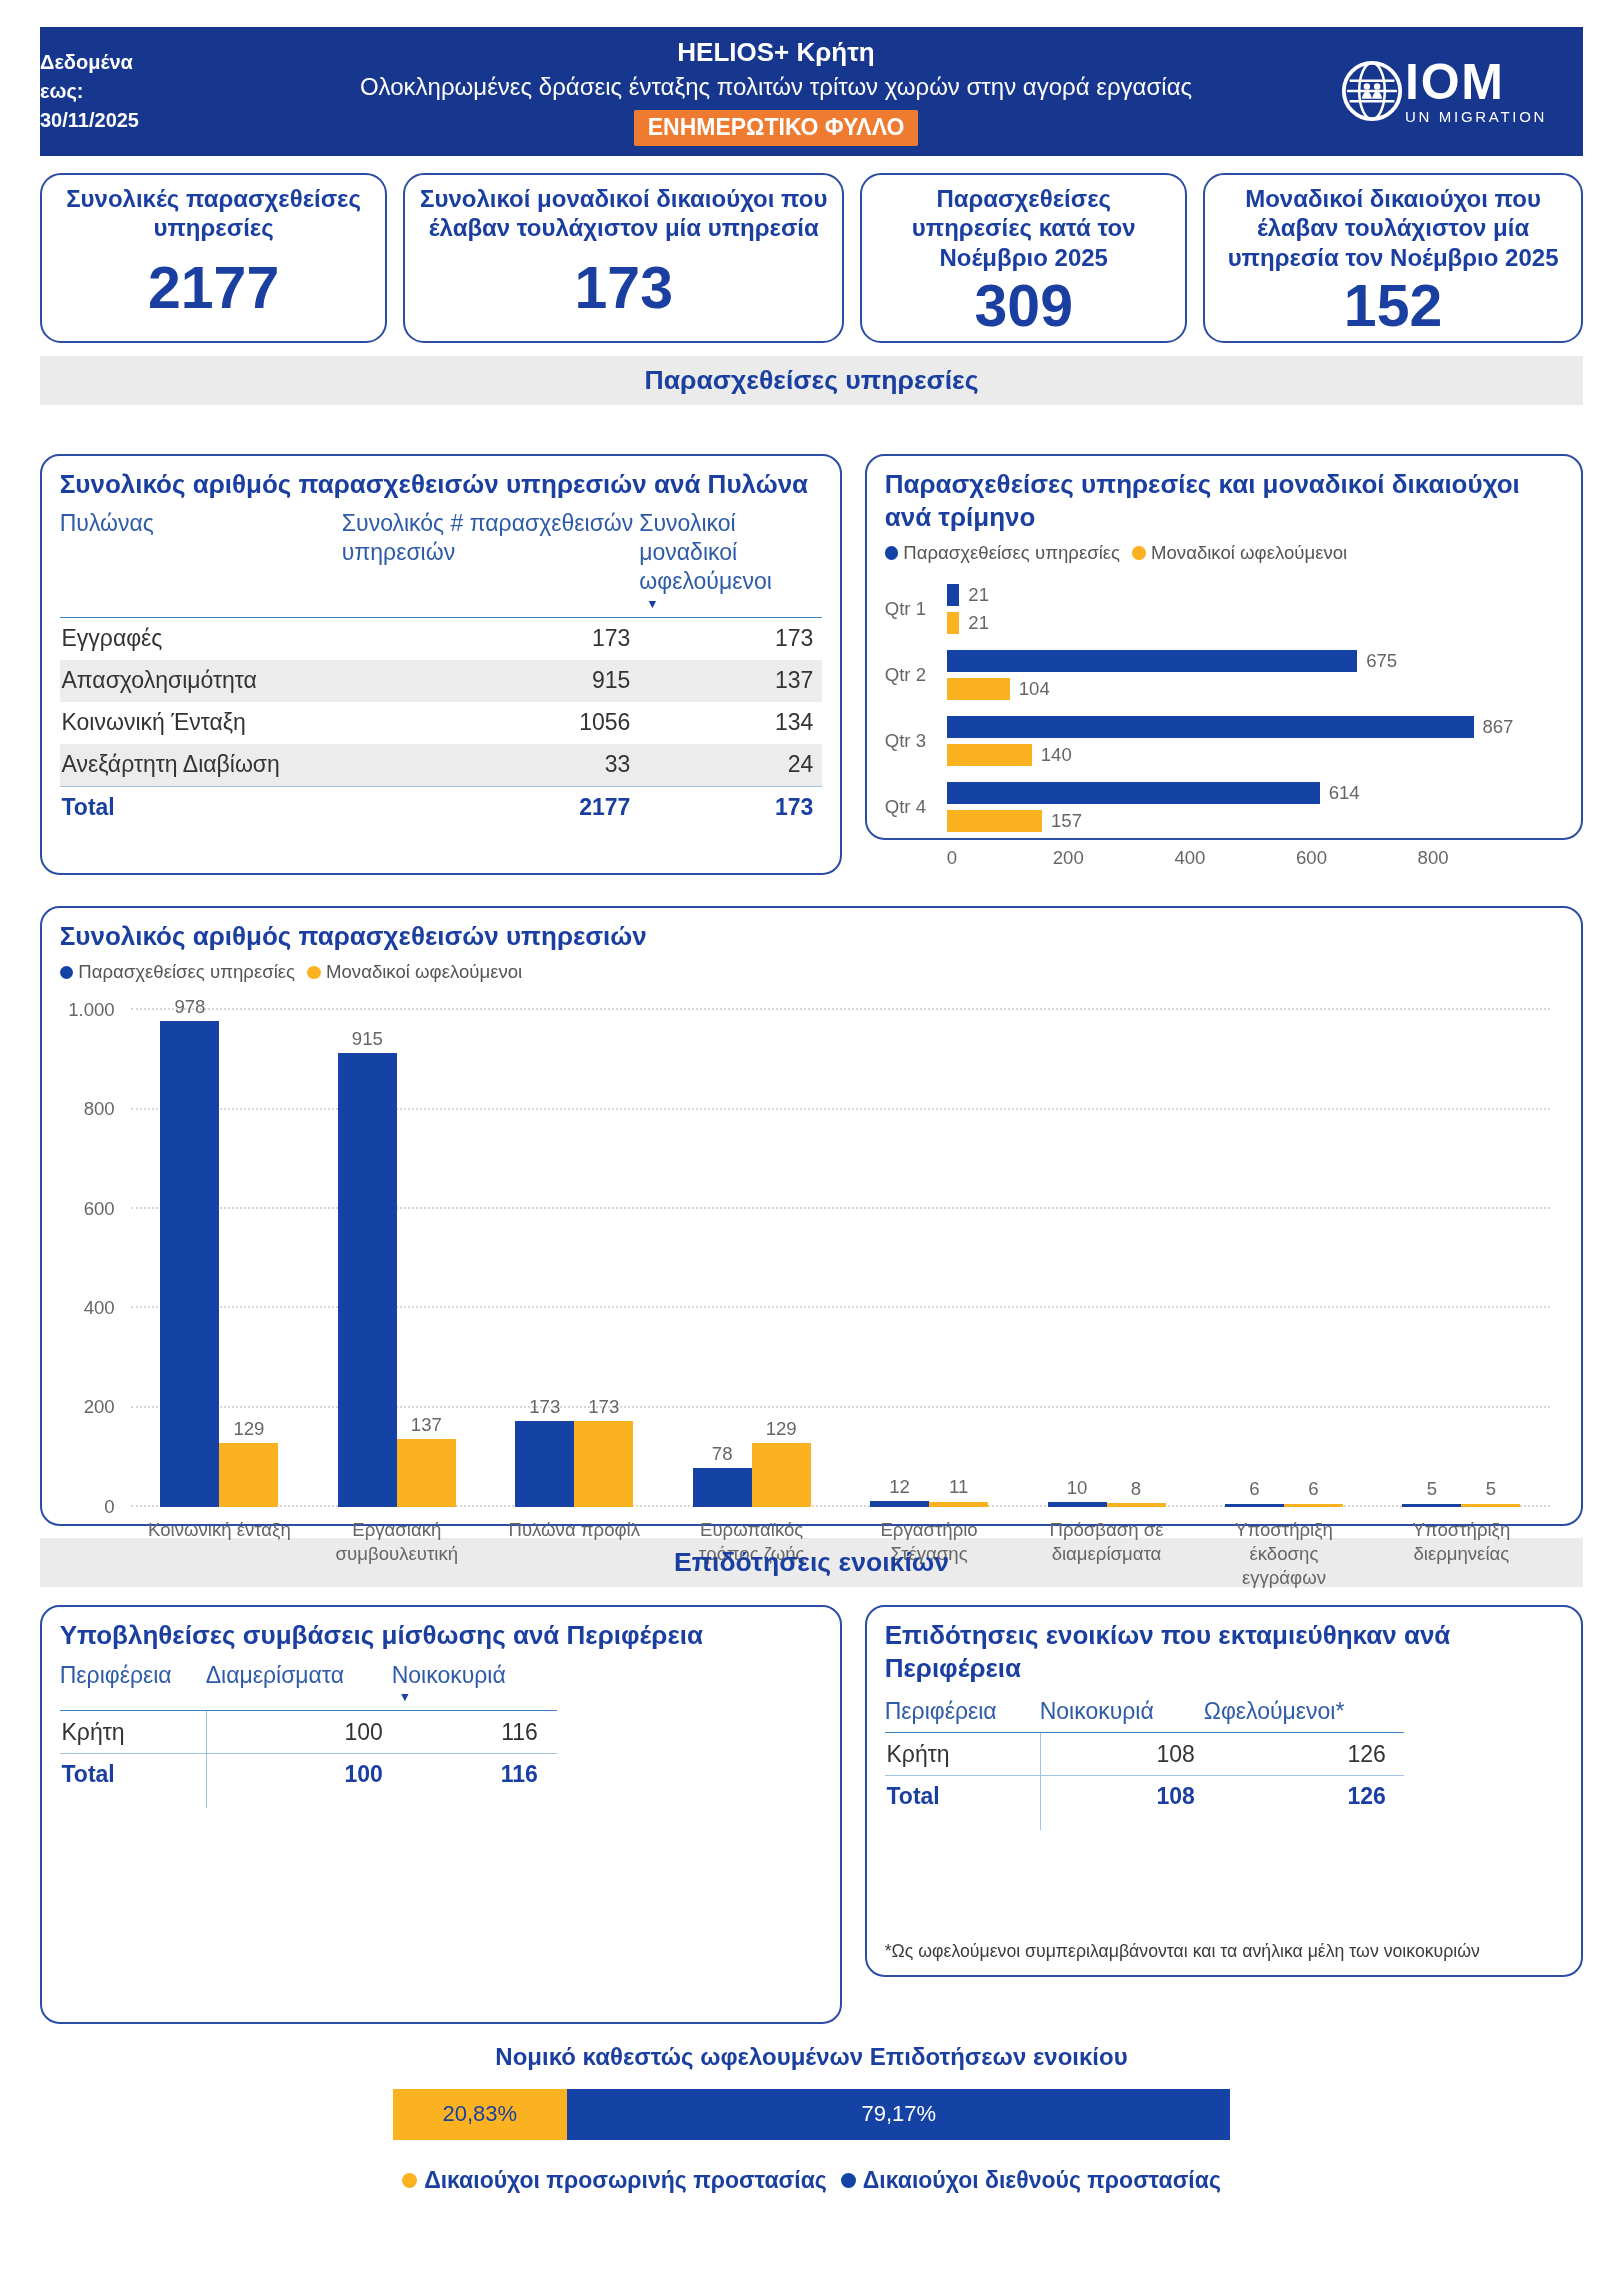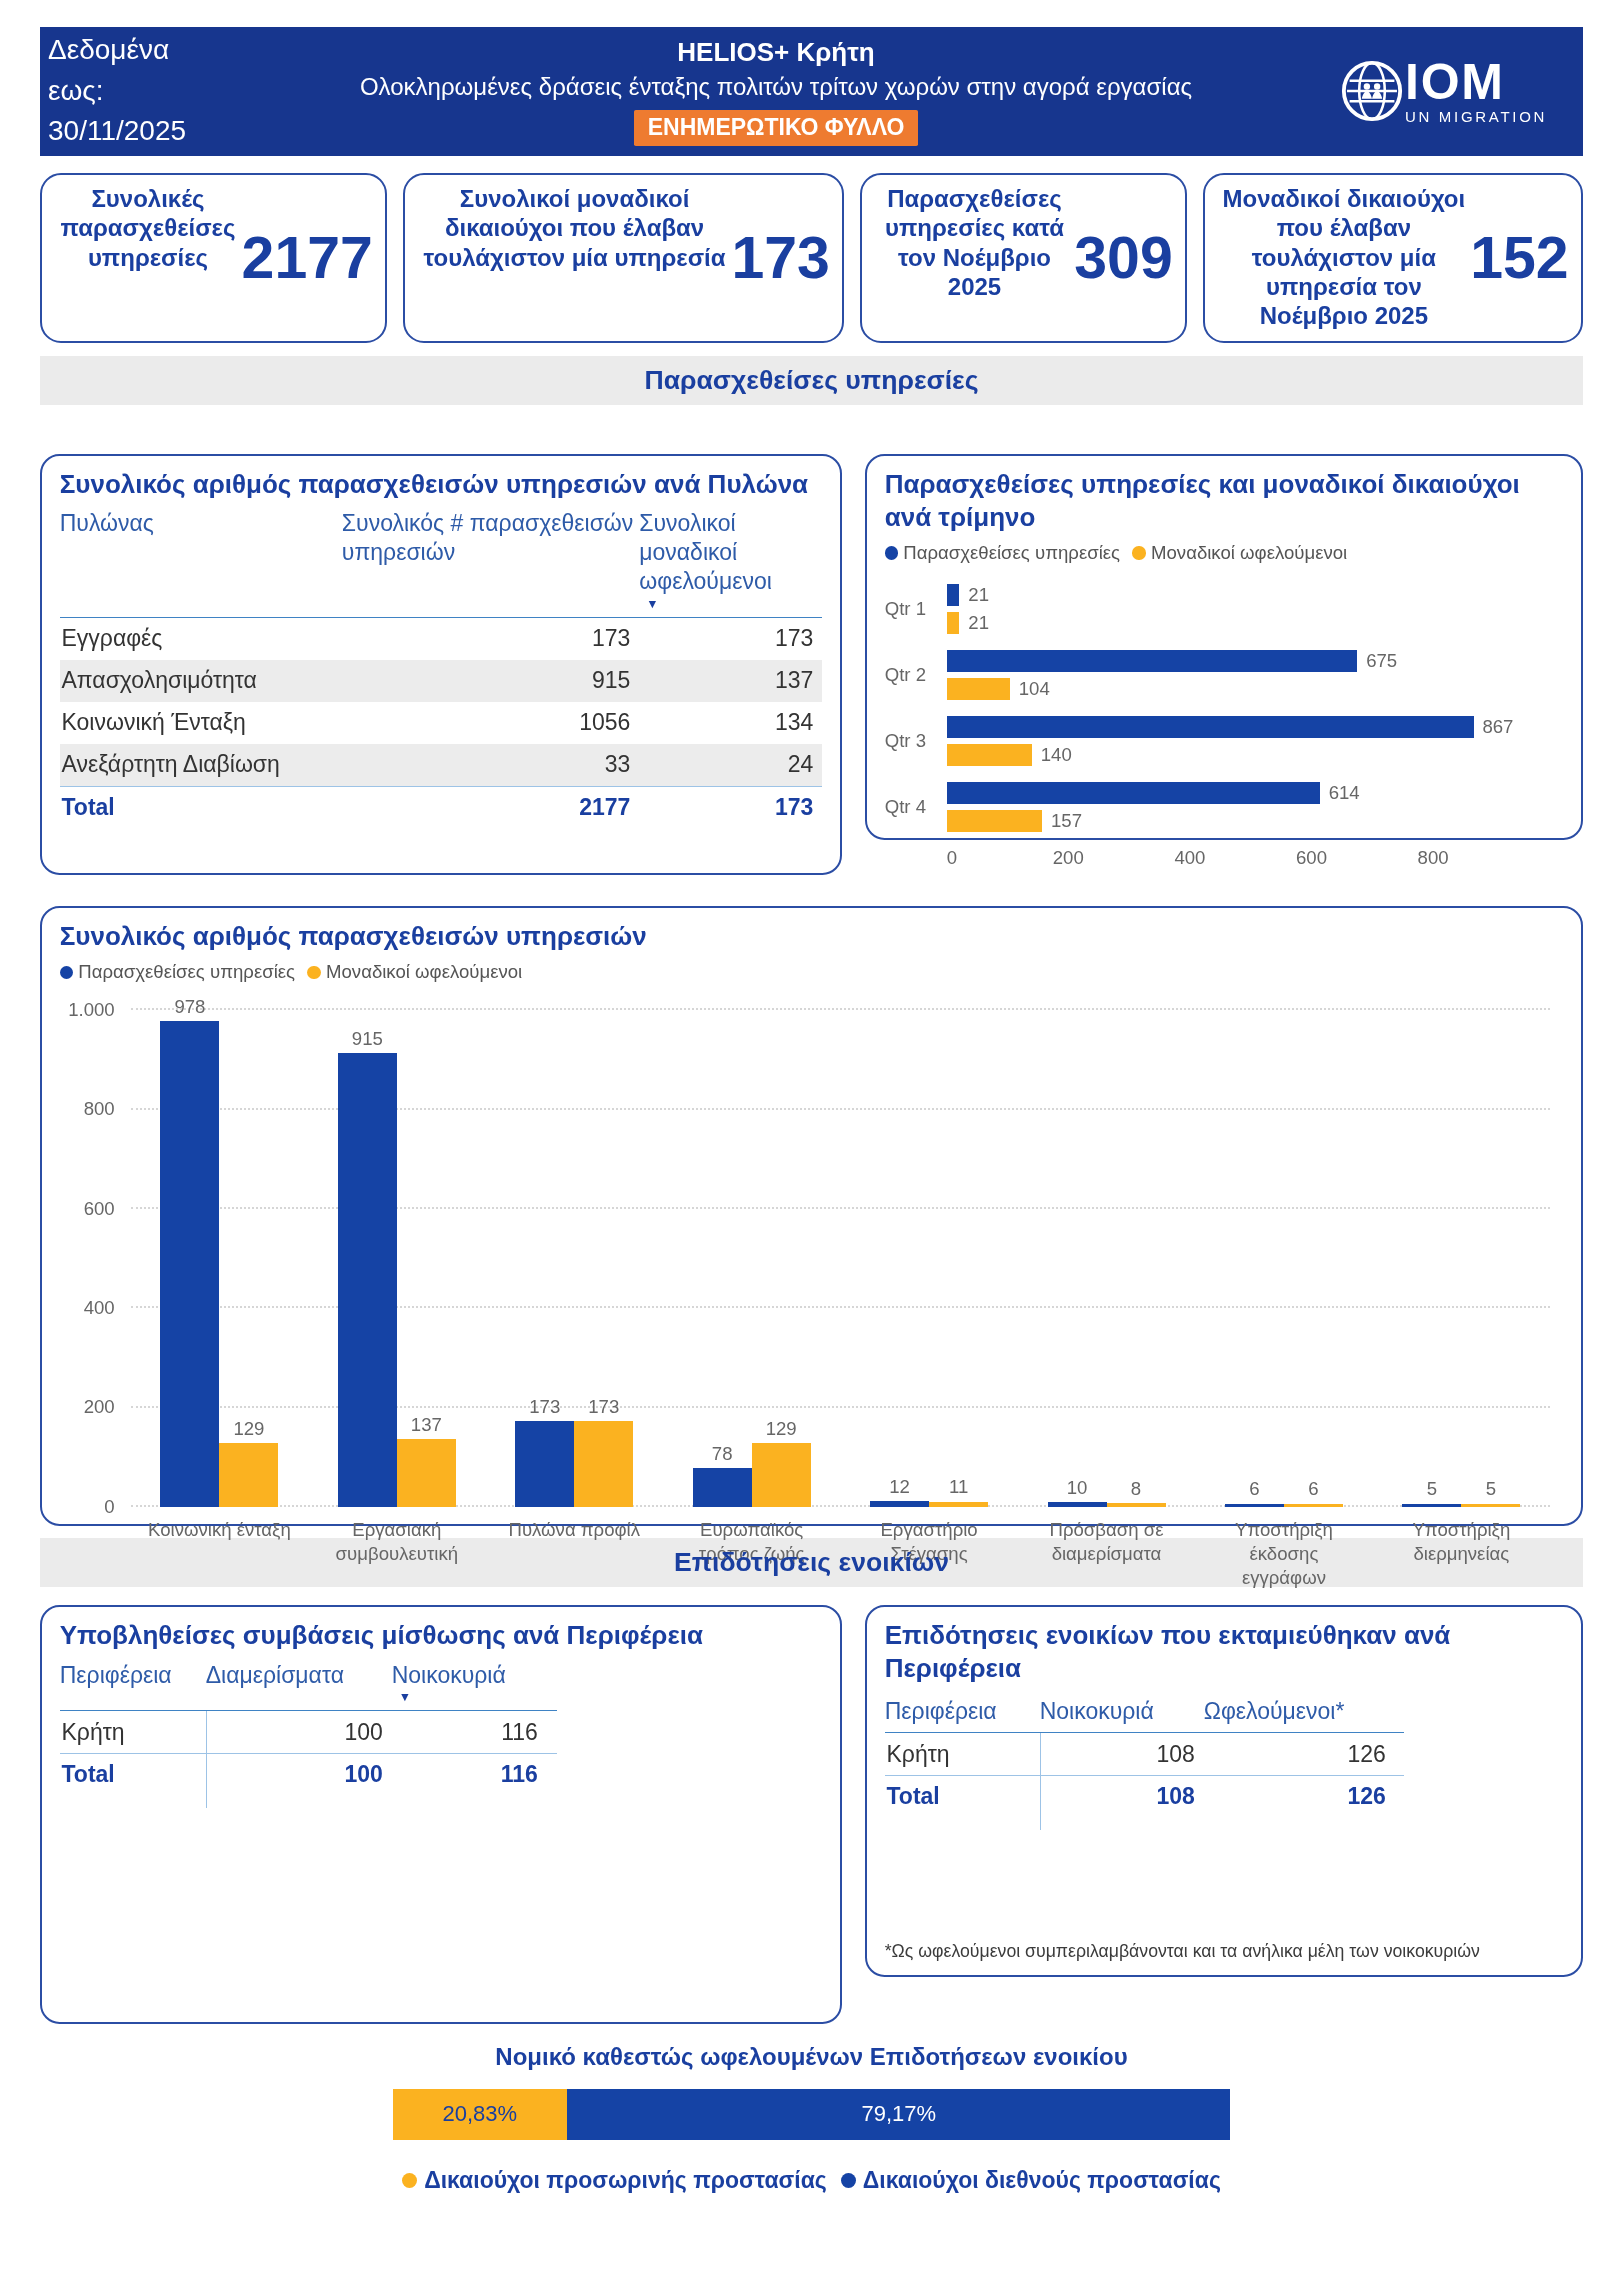--- a/index.html
+++ b/index.html
@@ -8,36 +8,36 @@
     --border:#2B4DA4; --div:#9DC3E6; --headline:#3F83C4;
   }
   *{box-sizing:border-box;margin:0;padding:0}
   body{width:1623px;height:2270px;background:#fff;overflow:hidden;
        font-family:"Liberation Sans","DejaVu Sans",sans-serif;color:#333}
   .page{padding:26.6px 40px 0}
 
   
   .topbar{height:129px;background:var(--navy);display:grid;
           grid-template-columns:208px 1fr 279px;align-items:center;color:#fff}
-  .asof{padding-left:8px;font-size:28px;font-weight:normal;line-height:1.45}
+  .asof{padding-left:0;font-size:20px;font-weight:bold;line-height:1.45}
   .asof span{display:block}
   .head-mid{text-align:center}
   .h-title{font-size:26px;font-weight:bold}
   .h-sub{font-size:24px;font-weight:normal;margin-top:5.3px}
   .badge{display:inline-block;margin-top:8.9px;background:var(--badge);
          color:#fff;font-size:23px;font-weight:bold;padding:4.4px 14px;border-radius:1.8px}
   .logo{display:flex;align-items:center;gap:1px;justify-content:center}
   .logo svg{width:64px;height:64px}
   .logo-text{font-size:50px;font-weight:bold;letter-spacing:1.8px;line-height:1}
   .logo-sub{font-size:15px;letter-spacing:2.7px;margin-top:1.8px}
 
   
   .kpis{display:flex;gap:16px;margin-top:17.7px}
   .kpi-card{height:170px;border:2.7px solid var(--border);border-radius:21px;
-            display:flex;flex-direction:row;padding:8.9px 12.4px;text-align:center}
+            display:flex;flex-direction:column;padding:8.9px 12.4px;text-align:center}
   .kpi-title{color:var(--titleblue);font-size:24px;font-weight:bold;line-height:1.22}
   .kpi-value{flex:1;display:flex;align-items:center;justify-content:center;
              color:var(--titleblue);font-size:59px;font-weight:bold}
 
   
   .band{height:49px;background:var(--band);margin-top:12.4px;text-align:center;
         line-height:49px;font-size:26.6px;font-weight:bold;color:var(--titleblue)}
 
   
   .panel{border:2.7px solid var(--border);border-radius:19.5px;padding:12.4px 17.7px;background:#fff}

